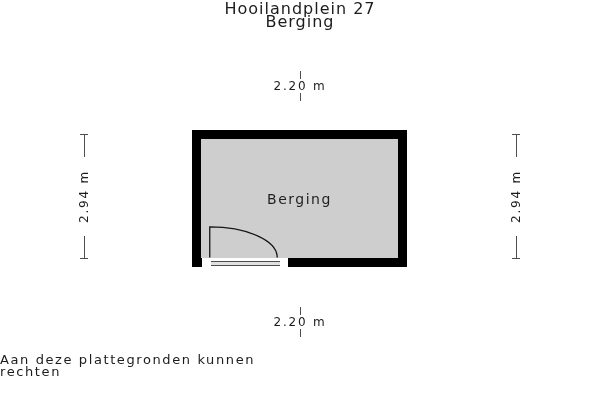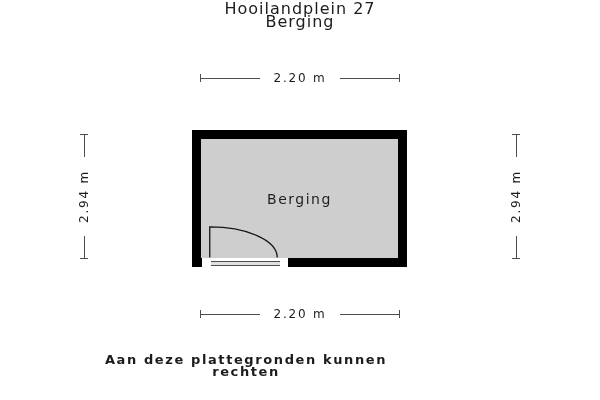--- a/index.html
+++ b/index.html
@@ -12,21 +12,21 @@
     position:relative;width:600px;height:400px;background:var(--bg);
     overflow:hidden;color:var(--text);
   }
   
   .title{
     position:absolute;top:2px;left:0;width:600px;text-align:center;
     font-size:16px;line-height:13px;letter-spacing:1px;color:var(--text);
   }
   
   .dim{position:absolute;display:flex;align-items:center;}
-  .dim-h{height:14px;}
+  .dim-h{flex-direction:column;height:14px;}
   .dim-v{flex-direction:column;width:14px;}
   .tick-v{width:1px;height:8px;background:var(--dim-line);flex:0 0 auto;}
   .tick-h{height:1px;width:8px;background:var(--dim-line);flex:0 0 auto;}
   .seg-h{flex:1 1 auto;height:1px;background:var(--dim-line);}
   .seg-v{flex:1 1 auto;width:1px;background:var(--dim-line);}
   .dlabel{
     font-size:12px;letter-spacing:1.8px;color:var(--text);white-space:nowrap;
     padding:0 13px;flex:0 0 auto;
   }
   .dlabel-v{
@@ -43,22 +43,22 @@
   .door-opening{position:absolute;left:10px;top:128px;width:86px;height:9px;background:var(--bg);}
   .door-threshold{
     position:absolute;left:19px;top:131px;width:69px;height:5px;box-sizing:border-box;
     background:var(--threshold-fill);
     border-top:1px solid var(--dim-line);border-bottom:1px solid var(--dim-line);
   }
   .door-swing{position:absolute;left:17px;top:96px;width:69px;height:32px;overflow:visible;}
   .door-swing path{fill:none;stroke:#151515;stroke-width:1.3;}
   
   .footer{
-    position:absolute;top:354px;left:0;width:492px;text-align:center;
-    font-size:13px;line-height:11.5px;letter-spacing:1.6px;color:var(--text);font-weight:bold;
+    position:absolute;top:354px;left:0;width:492px;text-align:left;
+    font-size:13px;line-height:11.5px;letter-spacing:1.6px;color:var(--text);
   }
 </style>
 </head>
 <body>
 
 <div class="canvas">
 
   <div class="title">
     <div>Hooilandplein 27</div>
     <div>Berging</div>

